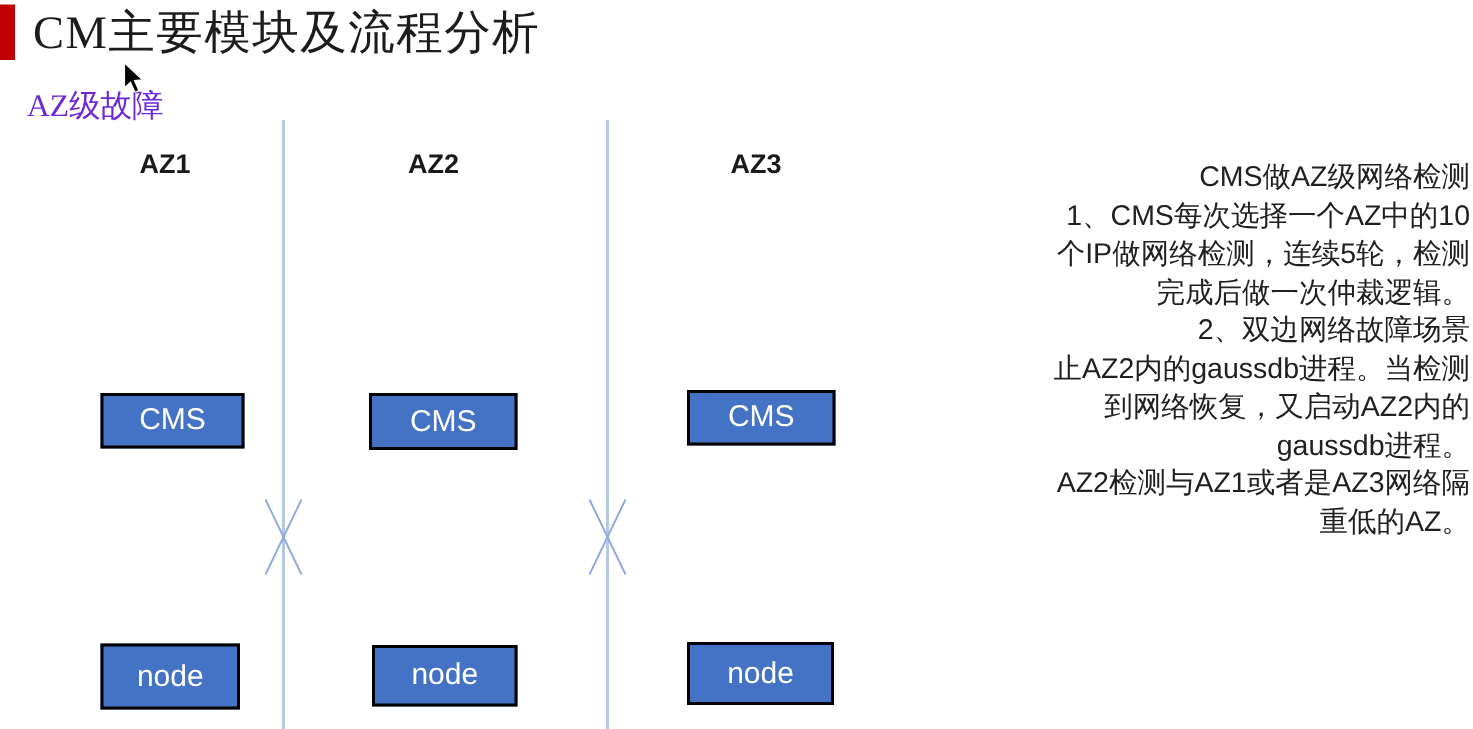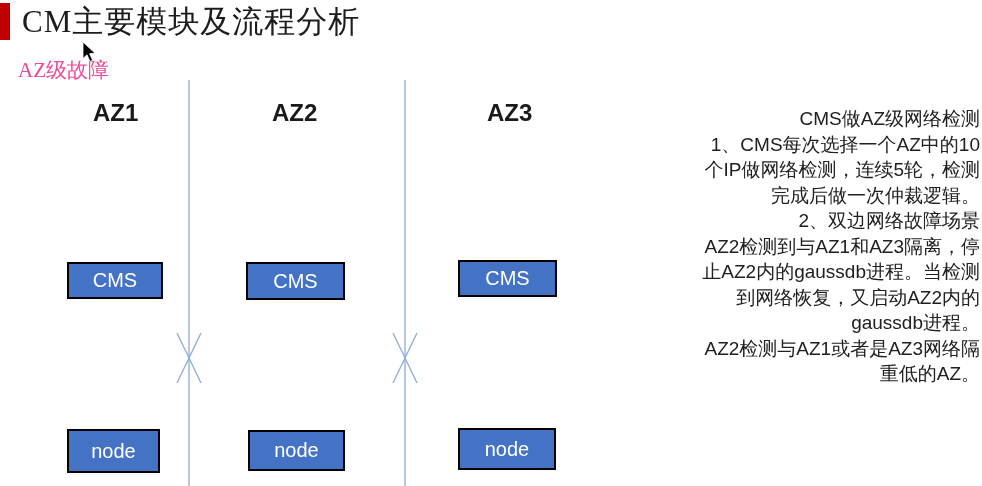--- a/index.html
+++ b/index.html
@@ -30,28 +30,28 @@
     font-size: 31px;
     color: #1c1c1c;
     letter-spacing: 1px;
     white-space: nowrap;
   }
   .slide-subtitle {
     position: absolute;
     left: 18px; top: 56px;
     font-family: "Liberation Serif", "DejaVu Serif", serif;
     font-size: 21px;
-    color: #ec4899;
+    color: #6d28d9;
     white-space: nowrap;
   }
   
   .az-label {
     position: absolute;
     top: 99px;
-    font-size: 24px;
+    font-size: 18px;
     font-weight: bold;
     color: #1a1a1a;
     white-space: nowrap;
   }
   .az1 { left: 93px; }
   .az2 { left: 272px; text-align: center; }
   .az3 { left: 487px; }
   
   .vline {
     position: absolute;
@@ -142,21 +142,20 @@
   <div class="box node1">node</div>
   <div class="box node2">node</div>
   <div class="box node3">node</div>
 
   <div class="notes">
     <div>CMS做AZ级网络检测</div>
     <div>1、CMS每次选择一个AZ中的10</div>
     <div>个IP做网络检测，连续5轮，检测</div>
     <div>完成后做一次仲裁逻辑。</div>
     <div>2、双边网络故障场景</div>
-    <div>AZ2检测到与AZ1和AZ3隔离，停</div>
     <div>止AZ2内的gaussdb进程。当检测</div>
     <div>到网络恢复，又启动AZ2内的</div>
     <div>gaussdb进程。</div>
     <div>AZ2检测与AZ1或者是AZ3网络隔</div>
     <div>重低的AZ。</div>
   </div>
 
 </div>
 
 </body></html>

